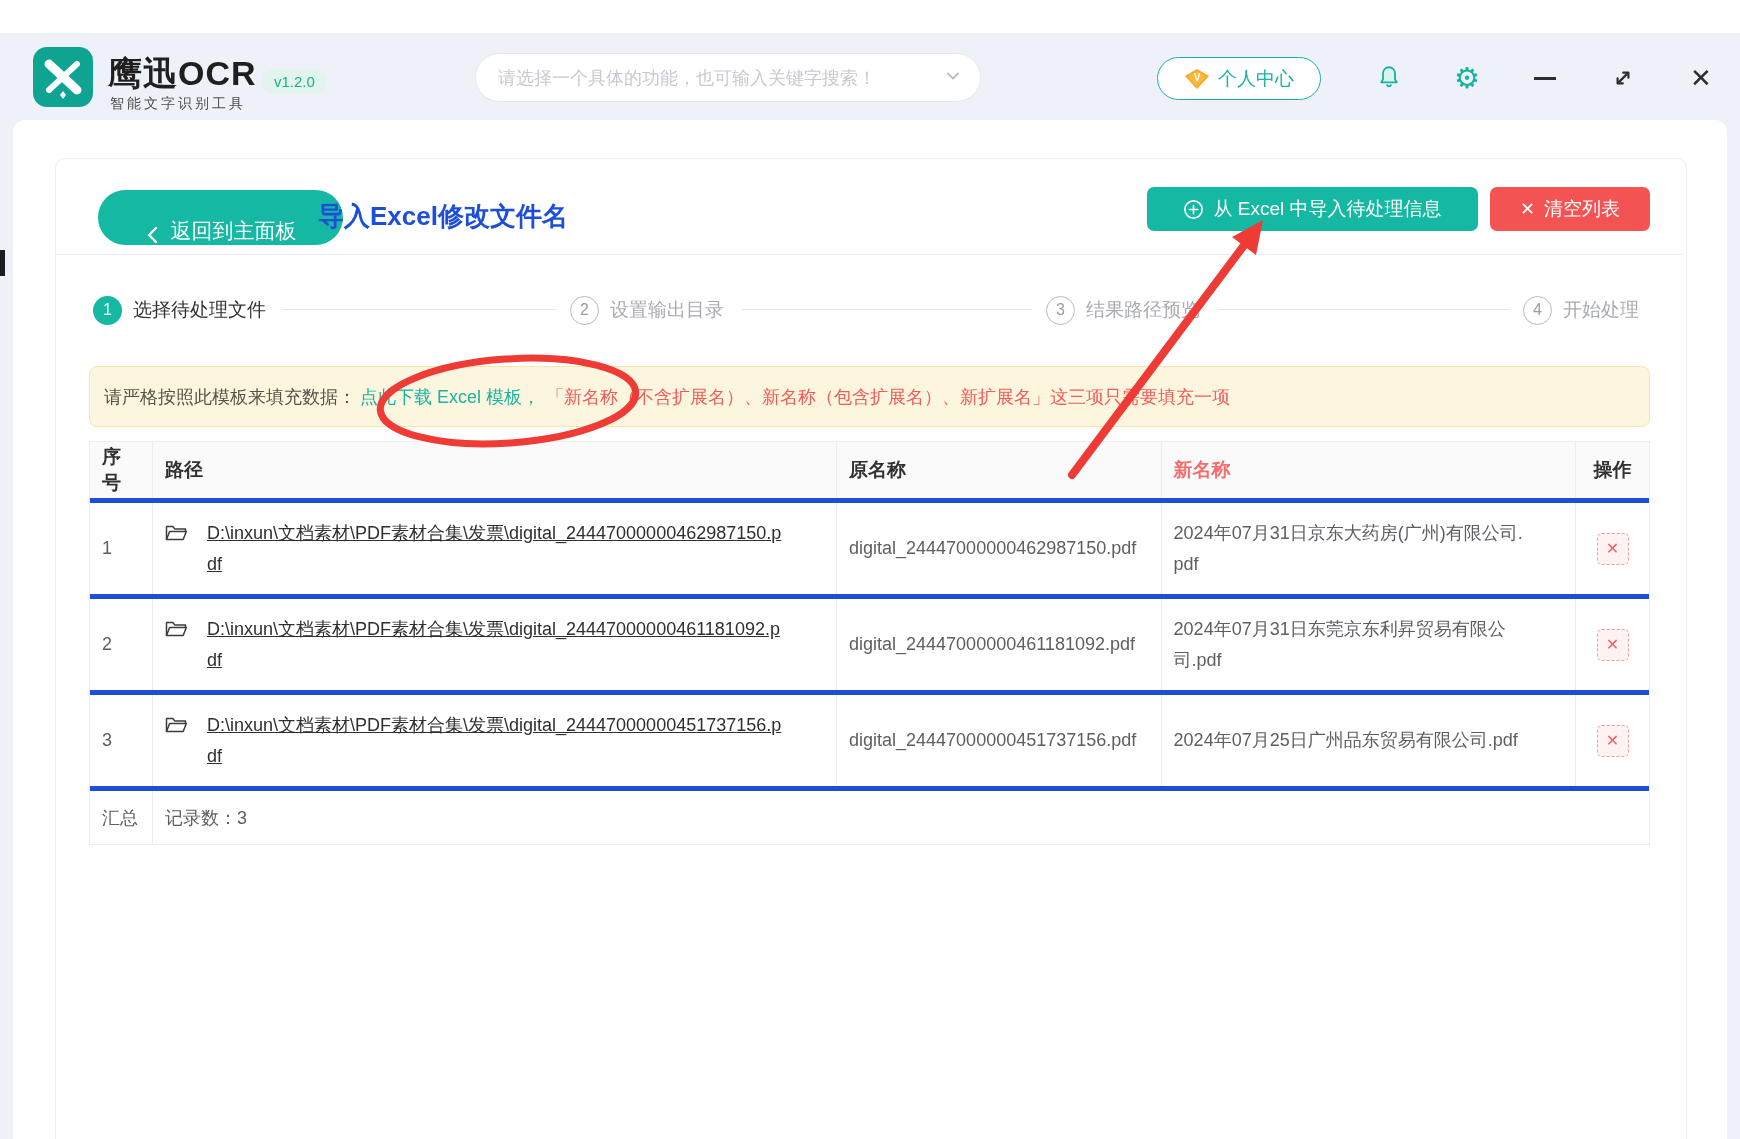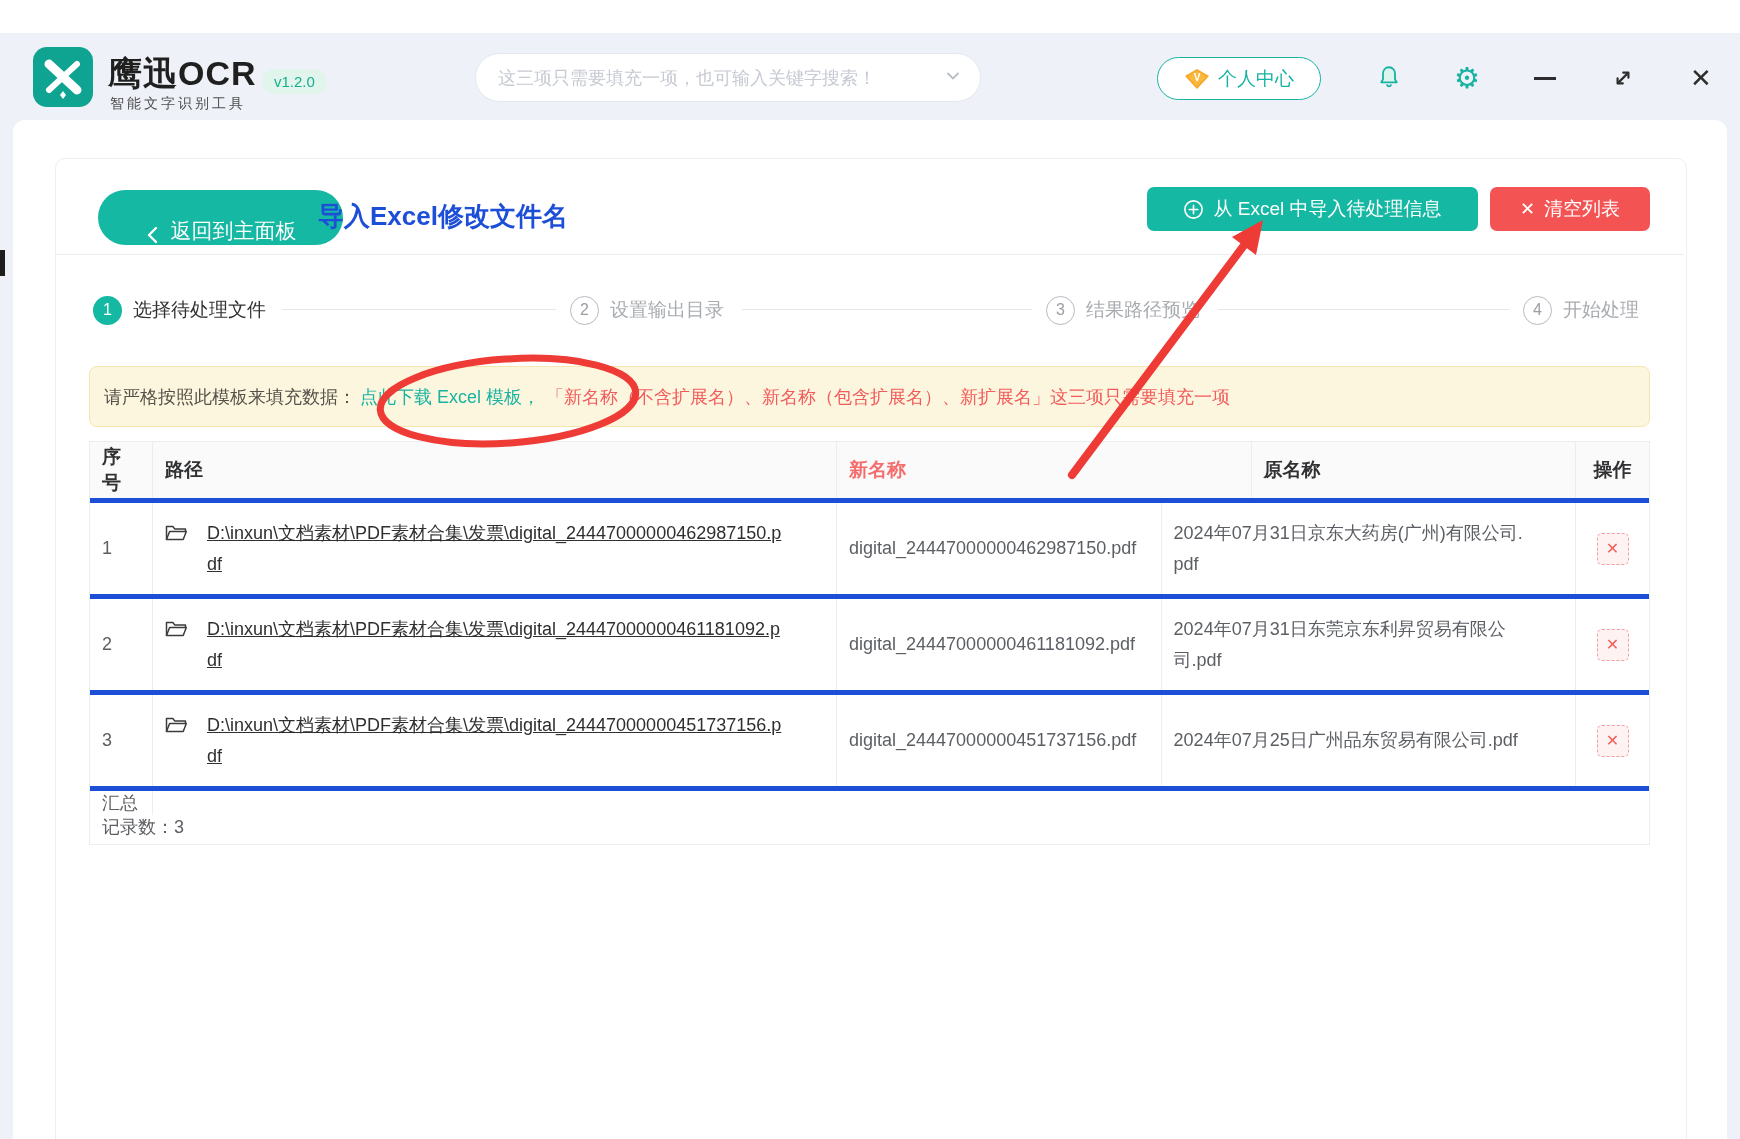--- a/index.html
+++ b/index.html
@@ -65,21 +65,21 @@
   .cell:last-child{border-right:none;}
   .c-idx{width:63px;} .c-path{width:685px;} .c-org{width:325px;} .c-new{width:415px;padding-right:48px;} .c-act{width:73px;justify-content:center;}
   .thead{height:56px;background:#fafafa;font-weight:bold;color:#303133;font-size:19px;}
   .thead .c-new{color:#f56c6c;}
   .tdata{height:91px;}
   .tdata .c-org,.tdata .c-new{word-break:break-all;line-height:31px;align-items:center;}
   .path-link{display:inline-block;max-width:578px;word-break:break-all;line-height:31px;
              color:#2f2f2f;text-decoration:underline;cursor:pointer;}
   .path-wrap{display:flex;align-items:flex-start;gap:20px;}
   .path-wrap svg{margin-top:6px;flex:none;}
-  .tsum{height:53px;flex-direction:column;}
+  .tsum{height:53px;}
   .tsum .c-rest{width:1498px;border-right:none;}
   .del-btn{width:30px;height:30px;border:1px dashed #f2a0a0;background:#fef3f2;border-radius:5px;color:#f15f5d;
            font-size:16px;display:flex;align-items:center;justify-content:center;cursor:pointer;}
   
   .next-btn{position:absolute;left:644px;top:1049px;width:449px;height:61px;border-radius:31px;background:#15b8a2;
             color:#fff;font-size:23px;display:flex;align-items:center;justify-content:center;gap:14px;cursor:pointer;letter-spacing:2px;}
   
   .annot{position:absolute;left:0;top:0;width:1740px;height:1139px;pointer-events:none;z-index:50;}
   .artifact-bar{position:absolute;left:0;top:1123px;width:403px;height:16px;background:#141414;z-index:60;}
   .artifact-bar i{position:absolute;top:3px;height:9px;display:block;}
@@ -103,21 +103,21 @@
         <path d="M16 17 L44 43" stroke="#ffffff" stroke-width="9" stroke-linecap="round"></path>
         <path d="M44 17 L16 43" stroke="#ffffff" stroke-width="6" stroke-linecap="round"></path>
         <path d="M30 44 L33 48 L30 52 L27 48 Z" fill="#ffffff"></path>
       </svg>
     </div>
     <div class="app-name">鹰迅OCR</div>
     <div class="app-tagline">智能文字识别工具</div>
     <div class="version-pill">v1.2.0</div>
 
     <div class="search-select">
-      <div class="search-ph">这三项只需要填充一项，也可输入关键字搜索！</div>
+      <div class="search-ph">请选择一个具体的功能，也可输入关键字搜索！</div>
       <span>
         <svg width="18" height="16" viewBox="0 0 18 16">
             <path d="M4 5.5 L9 10.5 L14 5.5" stroke="#b9bdc5" stroke-width="1.8" fill="none" stroke-linecap="round"></path>
           </svg>
       </span>
     </div>
 
     <div class="profile-pill">
       <span style="display:flex;">
         <svg width="26" height="22" viewBox="0 0 26 22">
@@ -201,22 +201,22 @@
   <div class="banner">
     <span class="pre">请严格按照此模板来填充数据：</span>
     <span class="lnk">点此下载 Excel 模板，</span>
     <span class="warn">「新名称（不含扩展名）、新名称（包含扩展名）、新扩展名」这三项只需要填充一项</span>
   </div>
 
   <div class="tbl">
     <div class="trow thead">
       <div class="cell c-idx">序号</div>
       <div class="cell c-path">路径</div>
+      <div class="cell c-org">原名称</div>
       <div class="cell c-new">新名称</div>
-      <div class="cell c-org">原名称</div>
       <div class="cell c-act">操作</div>
     </div>
 
     <div class="trow tdata">
       <div class="cell c-idx">1</div>
       <div class="cell c-path">
         <div class="path-wrap">
           <svg width="22" height="18" viewBox="0 0 22 18">
             <path d="M1.5 15.5 V2.5 H7.8 L9.8 5 H20.5 V7.5" fill="none" stroke="#3c3c3c" stroke-width="1.5" stroke-linejoin="round"></path>
             <path d="M1.5 15.5 L4.6 7.5 H21.3 L18.2 15.5 Z" fill="none" stroke="#3c3c3c" stroke-width="1.5" stroke-linejoin="round"></path>

